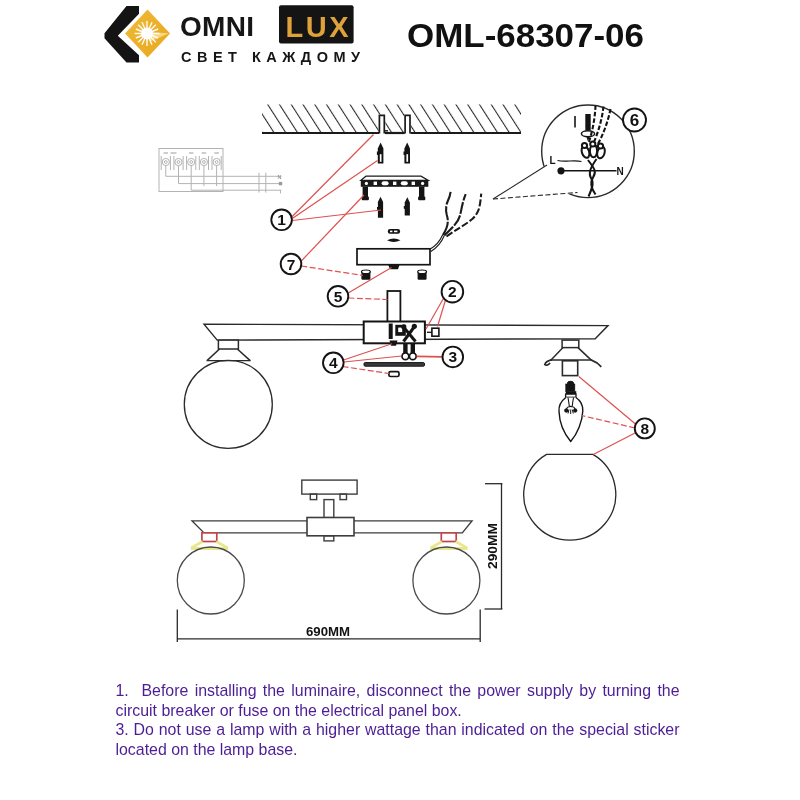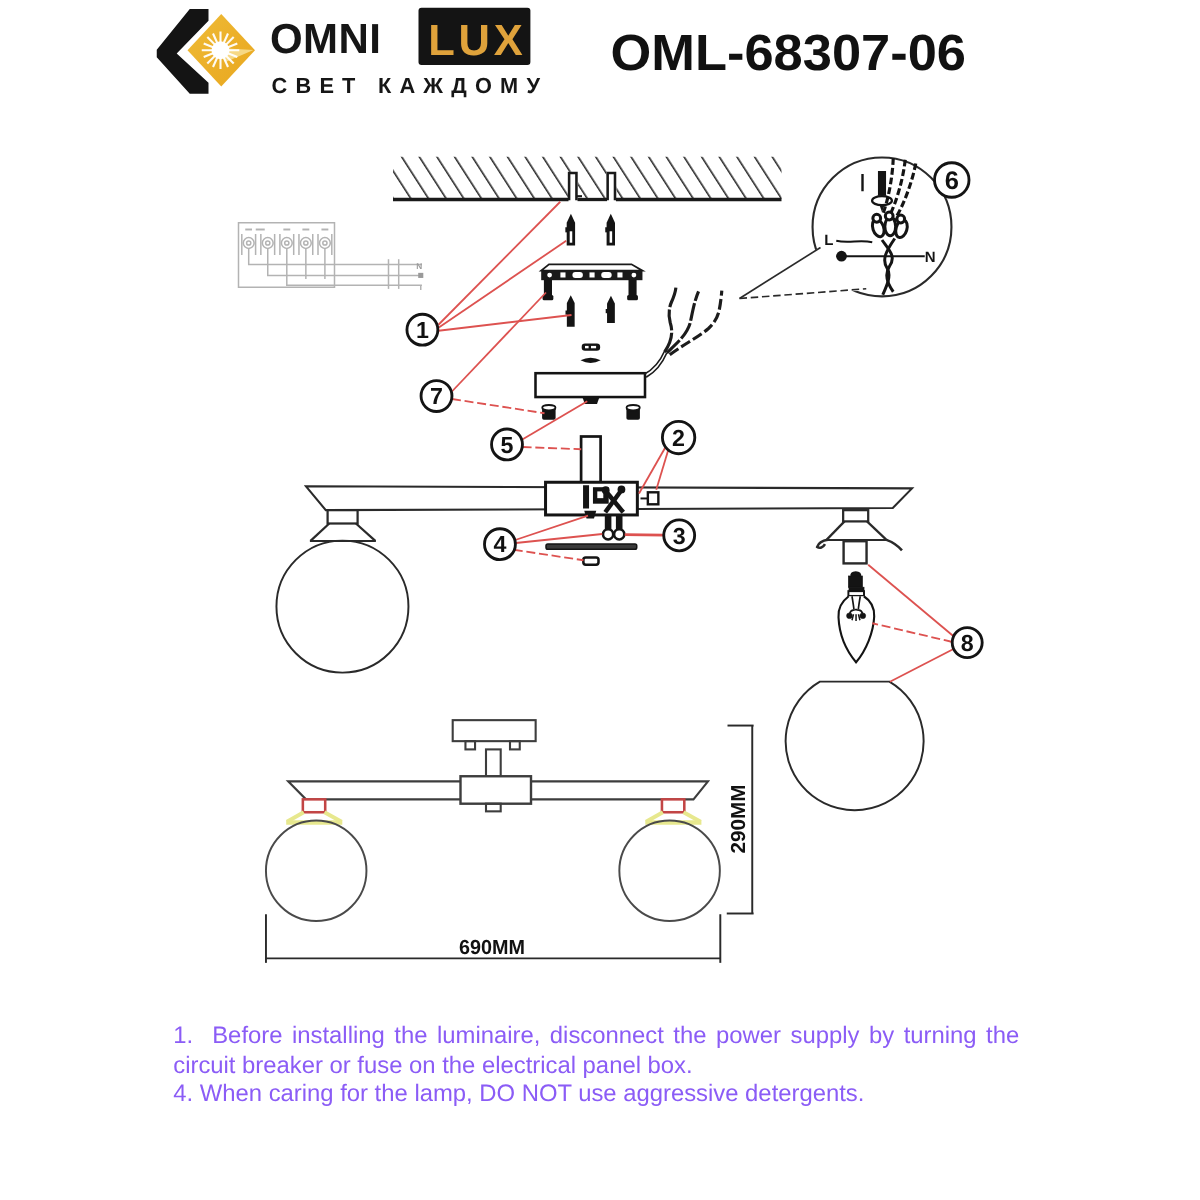--- a/index.html
+++ b/index.html
@@ -1,17 +1,17 @@
 <!DOCTYPE html>
 <html><head>
 <meta charset="utf-8">
 <style>
 html,body{margin:0;padding:0;background:#fff;}
 #page{position:relative;width:800px;height:800px;background:#fff;overflow:hidden;font-family:"Liberation Sans",sans-serif;}
-#notes{position:absolute;left:115.5px;top:681.4px;width:564px;font-size:15.9px;line-height:19.4px;color:#8b5cf6;text-align:justify;}
+#notes{position:absolute;left:115.5px;top:681.4px;width:564px;font-size:15.9px;line-height:19.4px;color:#4c1d95;text-align:justify;}
 #notes p{margin:0;}
 </style>
 </head>
 <body>
 <div id="page">
 <svg id="art" width="800" height="800" viewBox="0 0 800 800" style="position:absolute;left:0;top:0">
 <defs>
 <pattern id="hh" width="9.9" height="8" patternUnits="userSpaceOnUse" patternTransform="rotate(-32.7)">
 <line x1="0.5" y1="-1" x2="0.5" y2="9" stroke="#2a2a2a" stroke-width="1.15"></line>
 </pattern>
@@ -315,15 +315,15 @@
 <line x1="480.2" y1="609.5" x2="480.2" y2="641.9"></line>
 <line x1="177.3" y1="638.9" x2="480.2" y2="638.9"></line>
 </g>
 </g>
 <text x="496.5" y="546" font-size="13.5" font-weight="bold" fill="#111" text-anchor="middle" transform="rotate(-90 496.5 546)" textLength="46" lengthAdjust="spacingAndGlyphs">290MM</text>
 <text x="328" y="636" font-size="13.5" font-weight="bold" fill="#111" text-anchor="middle" textLength="44" lengthAdjust="spacingAndGlyphs">690MM</text>
 </svg>
 
 <div id="notes">
 <p>1.&nbsp;&nbsp;Before installing the luminaire, disconnect the power supply by turning the circuit breaker or fuse on the electrical panel box.</p>
-<p>4. When caring for the lamp, DO NOT use aggressive detergents.</p>
+<p>3. Do not use a lamp with a higher wattage than indicated on the special sticker located on the lamp base.</p>
 </div>
 </div>
 
 </body></html>

